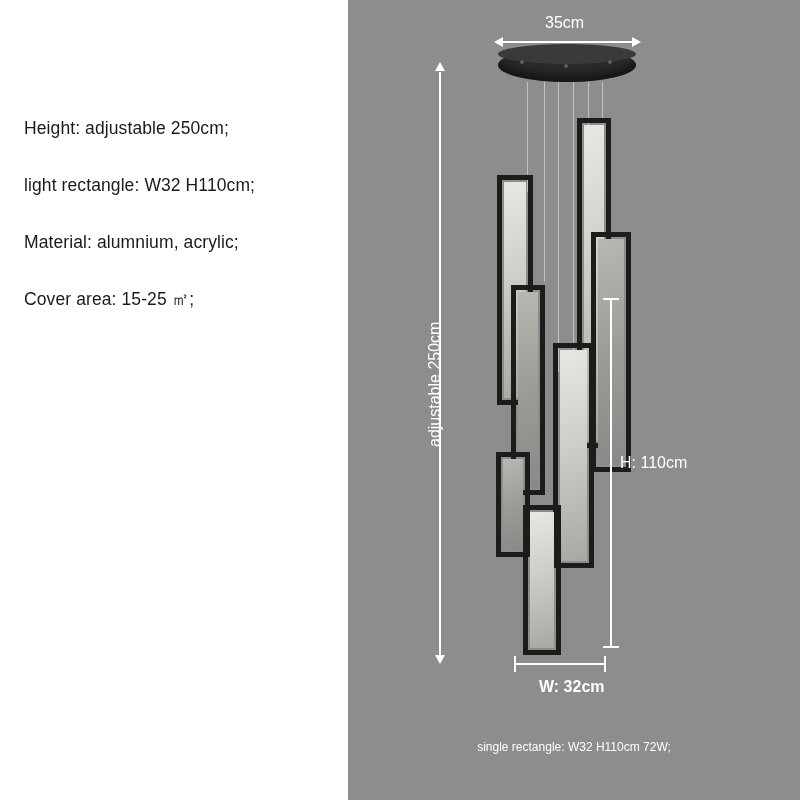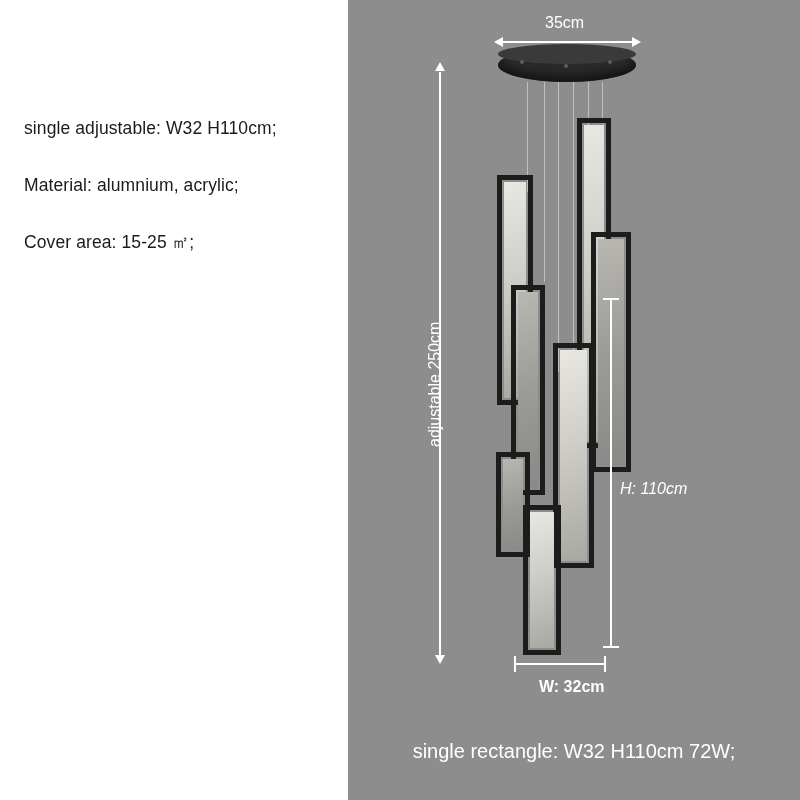--- a/index.html
+++ b/index.html
@@ -144,30 +144,31 @@
     transform: rotate(-90deg);
     transform-origin: left top;
   }
   .caption {
     position: absolute;
     left: 0;
     top: 740px;
     width: 452px;
     text-align: center;
     color: #ffffff;
-    font-size: 20px;
+    font-size: 12px;
   }
 </style>
 </head>
 <body>
 
 <div class="page">
 
   <div class="spec-panel">
-    <div class="spec-line">single adjustable: W32 H110cm;</div>
+    <div class="spec-line">Height: adjustable 250cm;</div>
+    <div class="spec-line">light rectangle: W32 H110cm;</div>
     <div class="spec-line">Material: alumnium, acrylic;</div>
     <div class="spec-line">Cover area: 15-25 ㎡;</div>
   </div>
 
   <div class="image-panel">
 
     <div class="canopy"></div>
     <div class="canopy-top"></div>
     <div class="canopy-screw" style="left:172px; top:60px;"></div>
     <div class="canopy-screw" style="left:216px; top:64px;"></div>
@@ -208,21 +209,21 @@
     <div class="arrow right" style="left:284px; top:37px;"></div>
 
     <div class="dim-line" style="left:91px; top:72px; width:2px; height:585px;"></div>
     <div class="arrow up" style="left:87px; top:62px;"></div>
     <div class="arrow down" style="left:87px; top:655px;"></div>
     <div class="vert-text" style="left:78px; top:447px;">adjustable 250cm</div>
 
     <div class="dim-line" style="left:262px; top:298px; width:2px; height:350px;"></div>
     <div class="dim-line" style="left:255px; top:298px; width:16px; height:2px;"></div>
     <div class="dim-line" style="left:255px; top:646px; width:16px; height:2px;"></div>
-    <div class="dim-label" style="left:272px; top:480px;font-style:italic;">H: 110cm</div>
+    <div class="dim-label" style="left:272px; top:454px;">H: 110cm</div>
 
     <div class="dim-line" style="left:166px; top:663px; width:92px; height:2px;"></div>
     <div class="dim-line" style="left:166px; top:656px; width:2px; height:16px;"></div>
     <div class="dim-line" style="left:256px; top:656px; width:2px; height:16px;"></div>
     <div class="dim-label" style="left:191px; top:678px;font-weight:bold;">W: 32cm</div>
 
     <div class="caption">single rectangle:  W32 H110cm 72W;</div>
 
   </div>
 </div>

